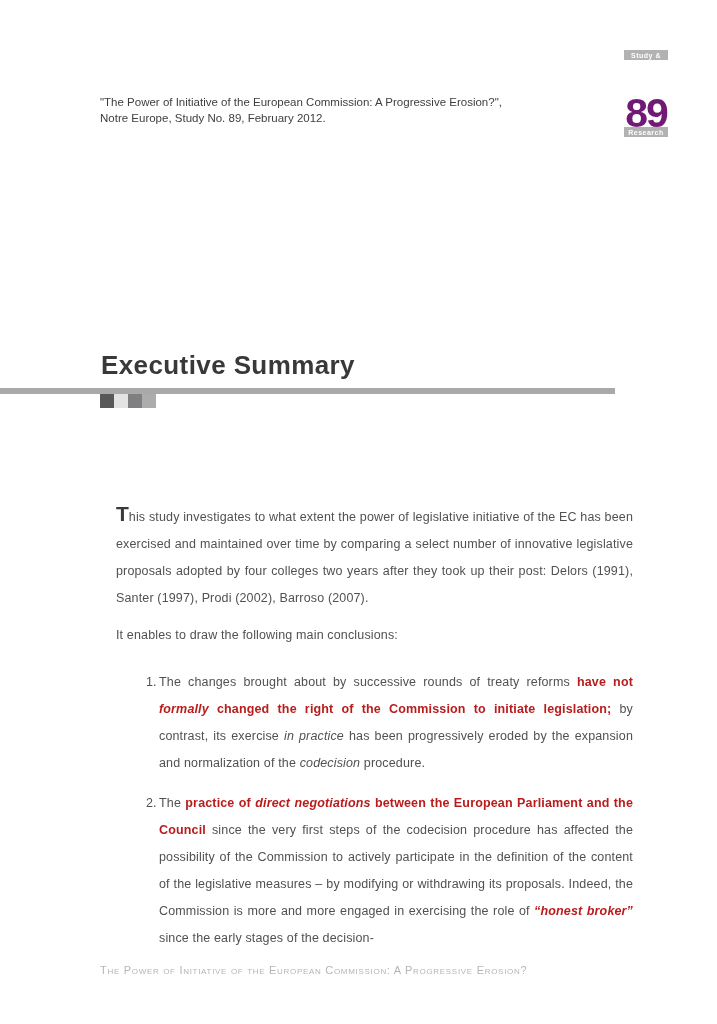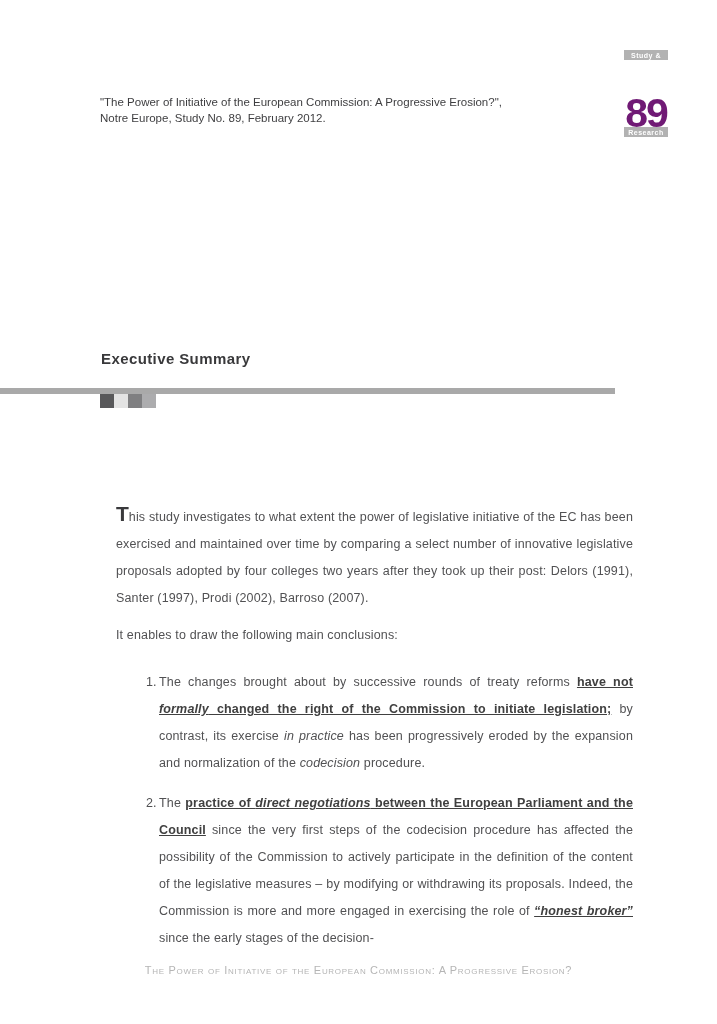--- a/index.html
+++ b/index.html
@@ -33,21 +33,21 @@
 
   
   .extract {
     position: absolute; top: 94px; left: 100px; width: 470px;
     font-size: 11.5px; line-height: 16px; color: #3e3e40;
   }
 
   
   .heading {
     position: absolute; top: 350px; left: 101px;
-    font-size: 15px; font-weight: bold; letter-spacing: 0.4px;
+    font-size: 26px; font-weight: bold; letter-spacing: 0.4px;
     color: #39393b;
   }
 
   
   .divider-bar {
     position: absolute; top: 388px; left: 0; width: 615px; height: 6px;
   }
   .squares {
     position: absolute; top: 394px; left: 100px;
     display: flex;
@@ -64,27 +64,27 @@
   .drop-cap {
     font-size: 21px; font-weight: bold; color: #39393b;
     letter-spacing: 0;
   }
   .intro-line { margin-top: 10px; }
   .list-item { display: flex; margin-top: 20px; }
   .list-item.second { margin-top: 13px; }
   .li-num { flex: none; width: 13px; padding-left: 0; }
   .list-item { padding-left: 30px; }
   .li-body { flex: 1; text-align: justify; }
-  .b { font-weight: bold; color: #404040; text-decoration: underline; }
+  .b { font-weight: bold; color: #b91c1c; }
   .i { font-style: italic; }
 
   
   .footer {
     position: absolute; top: 964px; left: 100px; width: 517px;
-    text-align: center;
+    text-align: left;
     font-variant: small-caps;
     font-size: 11px; letter-spacing: 0.7px;
     color: #b5b5b5;
   }
 </style>
 </head>
 <body>
 
 <div class="logo">
   <span class="logo-badge" style="background-color: rgb(178, 178, 178);">Study &amp;</span>

